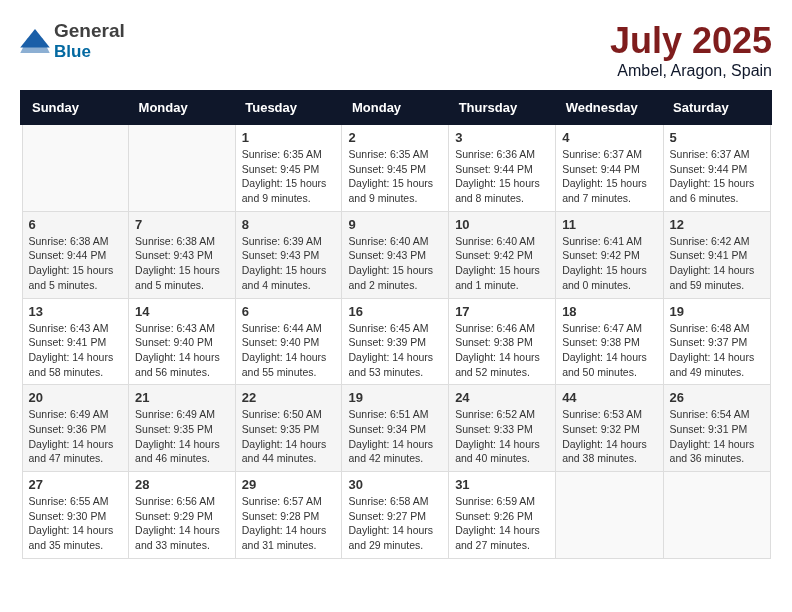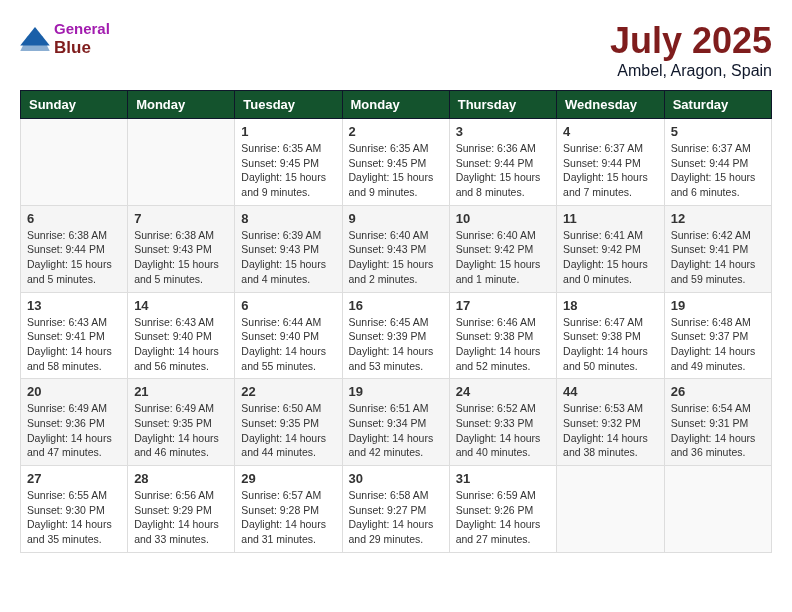--- a/index.html
+++ b/index.html
@@ -37,26 +37,26 @@
     .location-title {
       font-size: 16px;
       color: #0f172a;
     }
     .calendar {
       width: 100%;
       border-collapse: collapse;
       border: 1px solid #ccc;
     }
     .calendar th {
-      background-color: #14532d;
+      background-color: #0f172a;
       color: #fff;
       text-align: left;
       padding: 6px 8px;
       font-size: 13px;
-      border: 1px solid #0f172a;
+      border: 4px solid #0f172a;
     }
     .calendar td {
       border: 1px solid #ddd;
       vertical-align: top;
       padding: 5px 6px;
       width: 108px;
       min-height: 80px;
       font-size: 11px;
       color: #333;
       background: #fff;
@@ -84,22 +84,22 @@
 </head>
 <body>
 
 <div class="header-area">
   <div class="logo">
     <svg class="logo-icon" width="32" height="26" viewBox="0 0 32 26">
       <polygon points="16,0 32,20 0,20" fill="#1a5fa8"></polygon>
       <polygon points="8,10 24,10 32,26 0,26" fill="#1a5fa8" opacity="0.5"></polygon>
     </svg>
     <div>
-      <span style="font-size:15px;font-weight:bold;color:#a21caf;">General</span><br>
-      <span style="font-size:17px;font-weight:bold;color:#7f1d1d;">Blue</span>
+      <span style="font-size:19px;font-weight:bold;color:#404040;">General</span><br>
+      <span style="font-size:17px;font-weight:bold;color:#0369a1;">Blue</span>
     </div>
   </div>
   <div class="title-area">
     <div class="month-title">July 2025</div>
     <div class="location-title">Ambel, Aragon, Spain</div>
   </div>
 </div>
 
 <table class="calendar">
   <thead>

